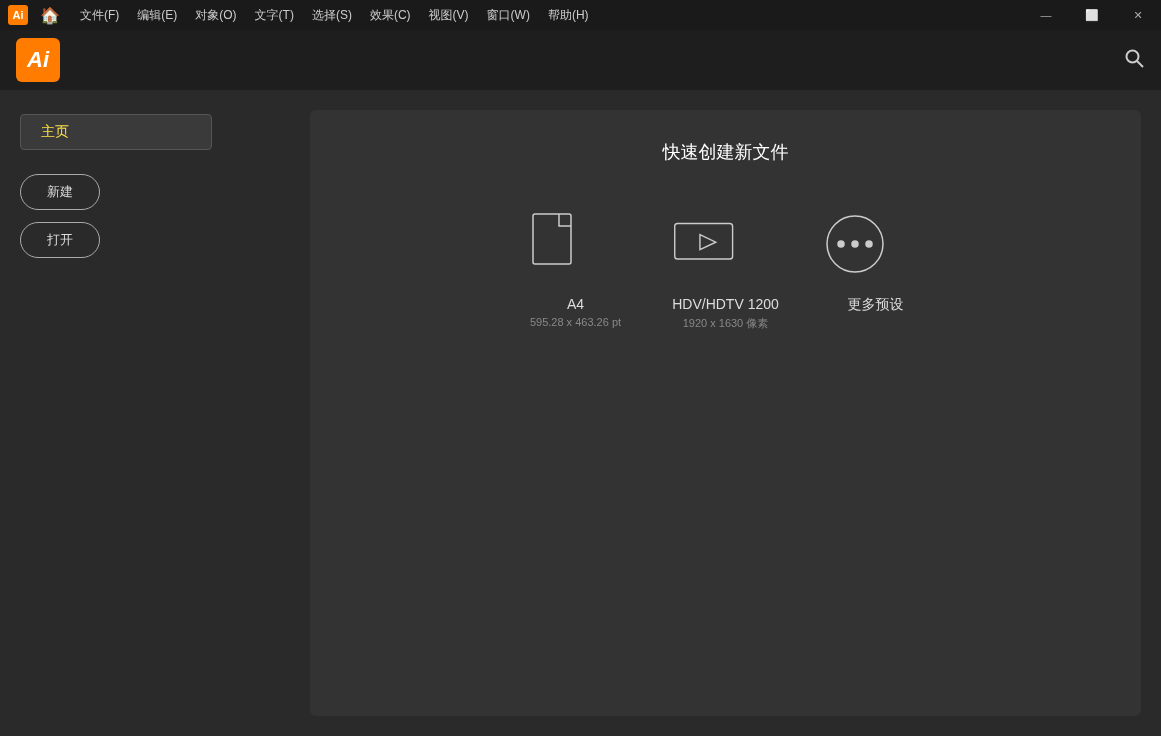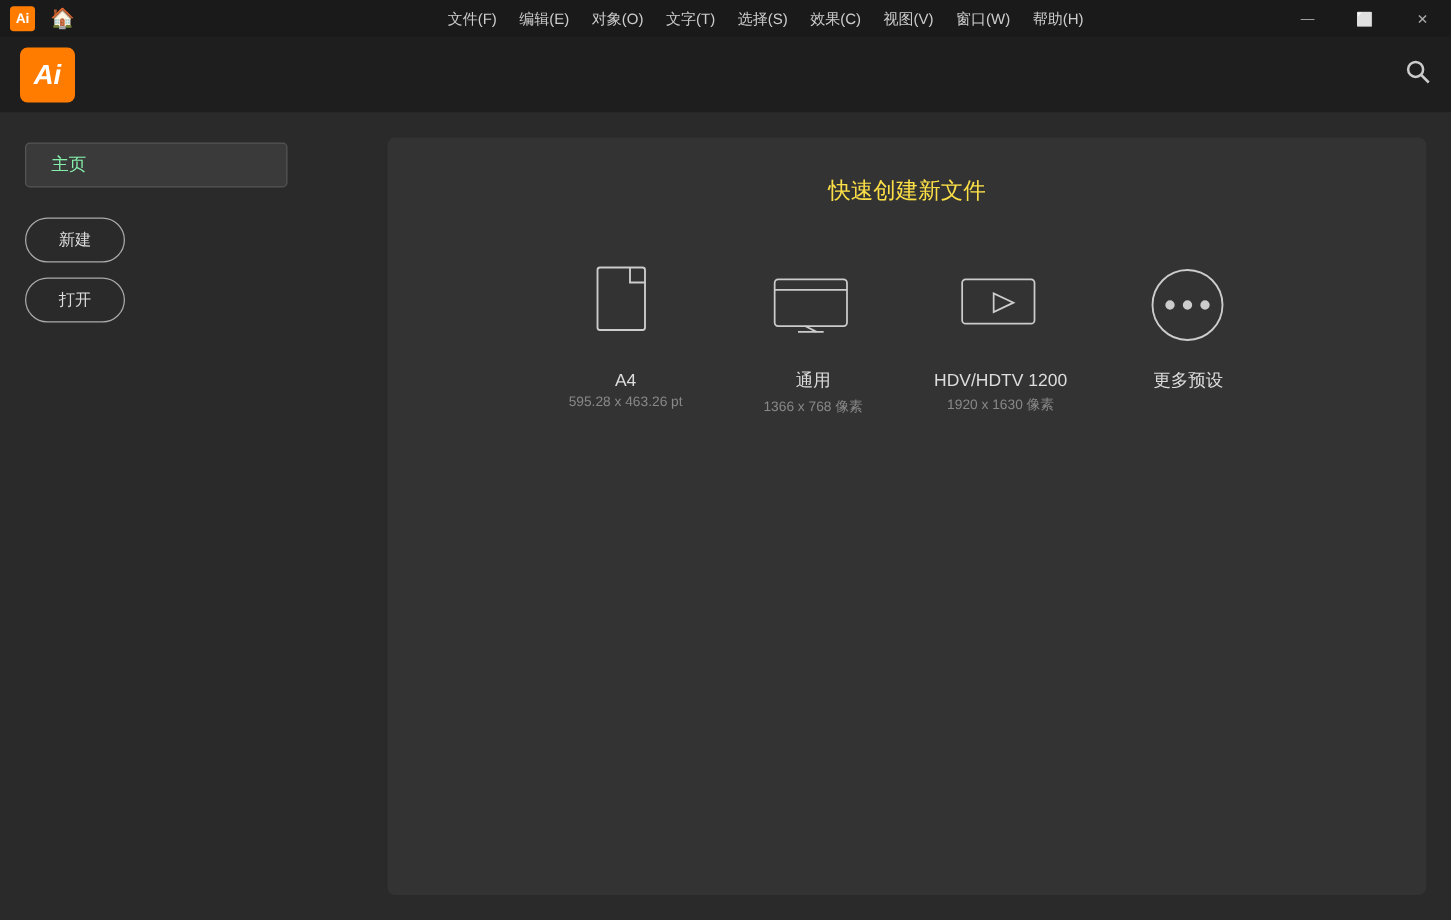--- a/index.html
+++ b/index.html
@@ -33,21 +33,20 @@
       justify-content: center;
       font-size: 11px;
       font-weight: bold;
       color: white;
       flex-shrink: 0;
     }
     #titlebar-menu {
       display: flex;
       gap: 2px;
       flex: 1;
-      justify-content: center;
     }
     .menu-item {
       color: #ccc;
       font-size: 12px;
       padding: 4px 8px;
       cursor: pointer;
       white-space: nowrap;
     }
     #window-controls {
       display: flex;
@@ -111,24 +110,24 @@
     #sidebar {
       width: 300px;
       padding: 24px 20px;
       flex-shrink: 0;
     }
     #home-tab {
       background: #3a3a3a;
       border: 1px solid #555;
       border-radius: 4px;
       padding: 8px 20px;
-      color: #86efac;
+      color: #fde047;
       font-size: 14px;
       display: inline-block;
-      width: 210px;
+      width: 192px;
       margin-bottom: 24px;
     }
     #new-btn, #open-btn {
       display: block;
       width: 80px;
       padding: 8px 16px;
       border-radius: 20px;
       border: 1.5px solid #aaa;
       background: transparent;
       color: #ddd;
@@ -144,34 +143,33 @@
       flex: 1;
       margin: 20px 20px 20px 10px;
       background: #333;
       border-radius: 6px;
       display: flex;
       flex-direction: column;
       align-items: center;
       padding: 30px 20px;
     }
     #quick-panel-title {
-      color: #fde047;
+      color: #ffffff;
       font-size: 18px;
       margin-bottom: 40px;
     }
     #presets-row {
       display: flex;
       gap: 40px;
       align-items: flex-start;
       justify-content: center;
     }
     .preset-item {
       display: flex;
       flex-direction: column;
-      align-items: center;
       cursor: pointer;
       width: 110px;
     }
     .preset-icon {
       width: 70px;
       height: 80px;
       display: flex;
       align-items: center;
       justify-content: center;
       margin-bottom: 12px;
@@ -244,32 +242,20 @@
           <svg width="55" height="70" viewBox="0 0 55 70">
             <rect x="5" y="5" width="38" height="50" rx="2" stroke="#ccc" stroke-width="1.5" fill="none"></rect>
             <polyline points="31,5 31,17 43,17" stroke="#ccc" stroke-width="1.5" fill="none"></polyline>
           </svg>
         </div>
         <div class="preset-name">A4</div>
         <div class="preset-size">595.28 x 463.26 pt</div>
       </div>
 
 
-      <div class="preset-item">
-        <div class="preset-icon">
-          <svg width="75" height="55" viewBox="0 0 75 55">
-            <rect x="4" y="5" width="62" height="40" rx="3" stroke="#ccc" stroke-width="1.5" fill="none"></rect>
-            <line x1="4" y1="14" x2="66" y2="14" stroke="#ccc" stroke-width="1.5"></line>
-            <line x1="30" y1="45" x2="40" y2="50" stroke="#ccc" stroke-width="1.5"></line>
-            <line x1="24" y1="50" x2="46" y2="50" stroke="#ccc" stroke-width="1.5"></line>
-          </svg>
-        </div>
-        <div class="preset-name">通用</div>
-        <div class="preset-size">1366 x 768 像素</div>
-      </div>
 
 
       <div class="preset-item">
         <div class="preset-icon">
           <svg width="75" height="60" viewBox="0 0 75 60">
             <rect x="4" y="8" width="62" height="38" rx="3" stroke="#ccc" stroke-width="1.5" fill="none"></rect>
             <polygon points="31,20 31,36 48,28" stroke="#ccc" stroke-width="1.5" fill="none"></polygon>
           </svg>
         </div>
         <div class="preset-name">HDV/HDTV 1200</div>

